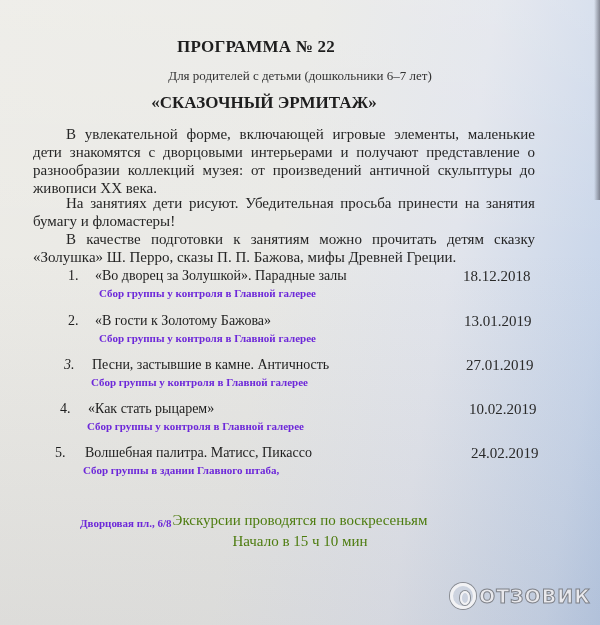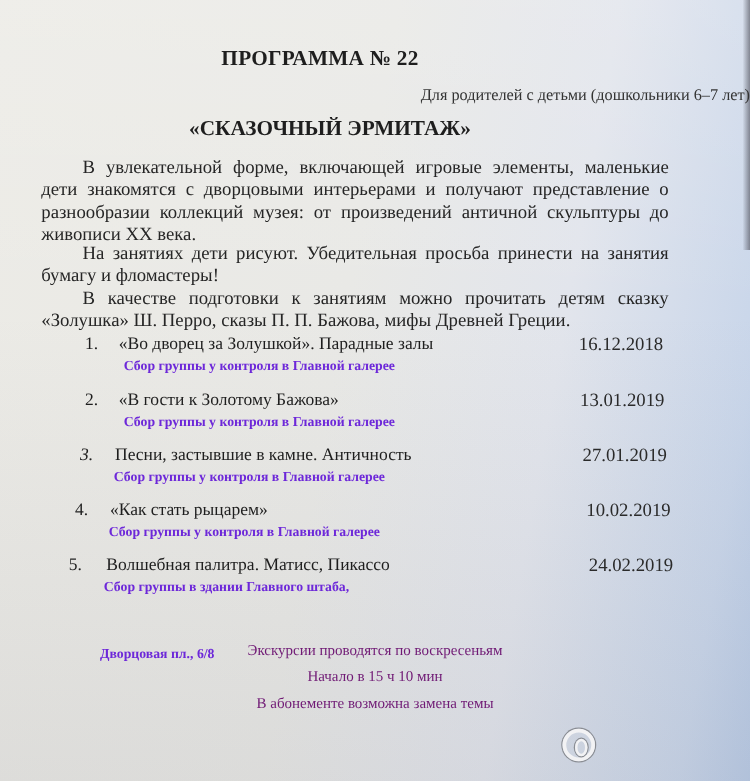--- a/index.html
+++ b/index.html
@@ -12,36 +12,36 @@
     .sheet {
       position: absolute; left: 0; top: 0; width: 600px; height: 625px;
       background: linear-gradient(180deg, rgba(255,255,255,0.15) 0%, rgba(0,0,0,0) 40%, rgba(120,120,130,0.12) 100%);
     }
     .edge {
       position: absolute; right: 0; top: 0; width: 6px; height: 200px;
       background: linear-gradient(90deg, rgba(60,60,70,0) 0%, rgba(60,60,70,0.55) 100%);
     }
     .title { position: absolute; top: 37px; left: 0; width: 512px; text-align: center;
       font-weight: bold; font-size: 17px; letter-spacing: 0.2px; }
-    .subtitle { position: absolute; top: 68px; left: 0; width: 600px; text-align: right;
+    .subtitle { position: absolute; top: 68px; left: 0; width: 600px; text-align: center;
       font-size: 13px; color: #333; }
     .heading { position: absolute; top: 93px; left: 0; width: 528px; text-align: center;
       font-weight: bold; font-size: 17px; }
     .para { position: absolute; left: 33px; width: 502px; font-size: 15px; line-height: 18px;
       text-align: justify; color: #262626; }
     .para .indent { display: inline-block; width: 33px; }
     .p1 { top: 125px; }
     .p2 { top: 194px; }
     .p3 { top: 230px; }
     .item { position: absolute; left: 0; width: 600px; font-size: 14px; }
     .item .num { position: absolute; }
     .item .name { position: absolute; }
     .item .date { position: absolute; font-size: 15px; color: #2a2a2a; }
     .item .meet { position: absolute; font-weight: bold; font-size: 11px; color: #6d28d9; white-space: nowrap; }
-    .footer { position: absolute; left: 0; width: 600px; text-align: center; font-size: 12px; line-height: 21px; top: 510px; color: #701a75; }
+    .footer { position: absolute; left: 0; width: 600px; text-align: center; font-size: 15px; line-height: 21px; top: 510px; color: #4d7c0f; }
     .logo { position: absolute; left: 450px; top: 583px; display: flex; align-items: center; gap: 3px; }
     .logo .ring { width: 26px; height: 26px; border-radius: 50%; border: 3px solid #f2f2f4;
       box-sizing: border-box; position: relative; box-shadow: 0 0 0 1px #8a8d93; }
     .logo .ring::after { content: ""; position: absolute; left: 7px; top: 5px; width: 6px; height: 10px;
       border: 2px solid #f2f2f4; border-radius: 50%; box-shadow: 0 0 0 1px #8a8d93; }
     .logo .text { font-family: "DejaVu Sans", sans-serif; font-weight: bold; font-size: 19px; letter-spacing: 1px;
       color: #e8e8ec; -webkit-text-stroke: 1px #7f8289; }
   </style>
 </head>
 <body>
@@ -53,21 +53,21 @@
 <div class="subtitle">Для родителей с детьми (дошкольники 6–7 лет)</div>
 <div class="heading">«СКАЗОЧНЫЙ ЭРМИТАЖ»</div>
 
 <div class="para p1"><span class="indent"></span><span>В увлекательной форме, включающей игровые элементы, маленькие дети знакомятся с дворцовыми интерьерами и получают представление о разнообразии коллекций музея: от произведений античной скульптуры до живописи XX века.</span></div>
 <div class="para p2"><span class="indent"></span><span>На занятиях дети рисуют. Убедительная просьба принести на занятия бумагу и фломастеры!</span></div>
 <div class="para p3"><span class="indent"></span><span>В качестве подготовки к занятиям можно прочитать детям сказку «Золушка» Ш. Перро, сказы П. П. Бажова, мифы Древней Греции.</span></div>
 
 <div class="item" style="top:268px;">
   <span class="num" style="left:68px;">1.</span>
   <span class="name" style="left:95px;">«Во дворец за Золушкой». Парадные залы</span>
-  <span class="date" style="left:463px;">16.12.2018</span>
+  <span class="date" style="left:463px;">18.12.2018</span>
   <span class="meet" style="left:99px; top:19px;">Сбор группы у контроля в Главной галерее</span>
 </div>
 
 <div class="item" style="top:313px;">
   <span class="num" style="left:68px;">2.</span>
   <span class="name" style="left:95px;">«В гости к Золотому Бажова»</span>
   <span class="date" style="left:464px;">13.01.2019</span>
   <span class="meet" style="left:99px; top:19px;">Сбор группы у контроля в Главной галерее</span>
 </div>
 
@@ -89,18 +89,18 @@
   <span class="num" style="left:55px;">5.</span>
   <span class="name" style="left:85px;">Волшебная палитра. Матисс, Пикассо</span>
   <span class="date" style="left:471px;">24.02.2019</span>
   <span class="meet" style="left:83px; top:19px;">Сбор группы в здании Главного штаба,</span>
   <span class="meet" style="left:80px; top:40px;margin-top:32px;">Дворцовая пл., 6/8</span>
 </div>
 
 <div class="footer">
   <div>Экскурсии проводятся по воскресеньям</div>
   <div>Начало в 15 ч 10 мин</div>
-  <div>В абонементе возможна замена темы</div>
 </div>
 
 <div class="logo">
   <span class="ring"></span>
+  <span class="text">ОТЗОВИК</span>
 </div>
 
 </body></html>

